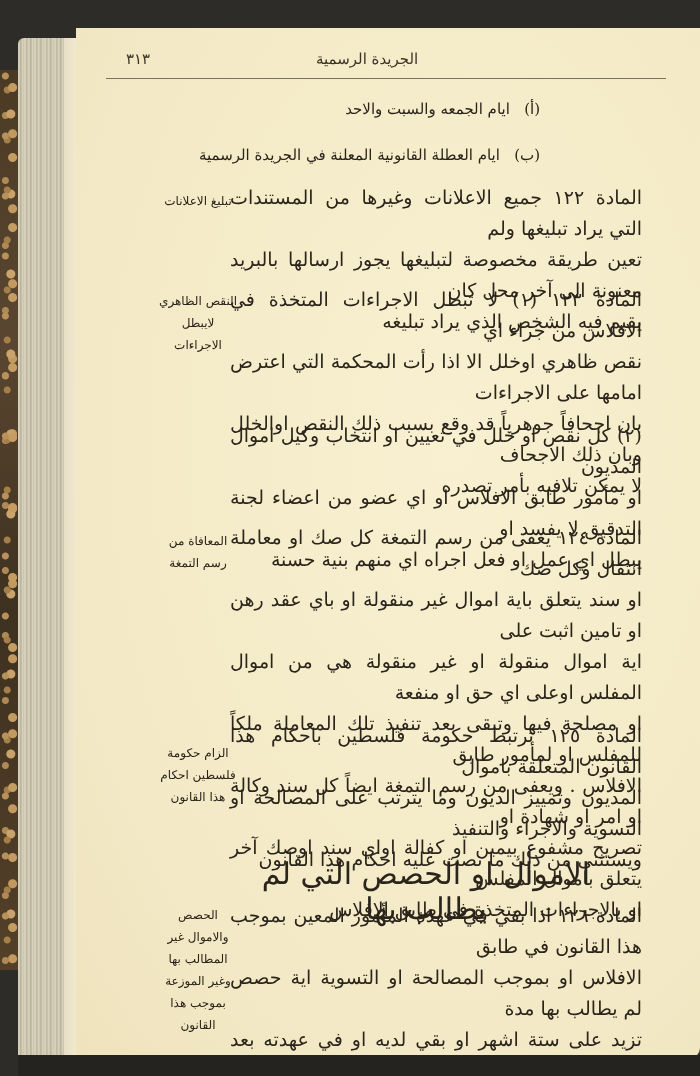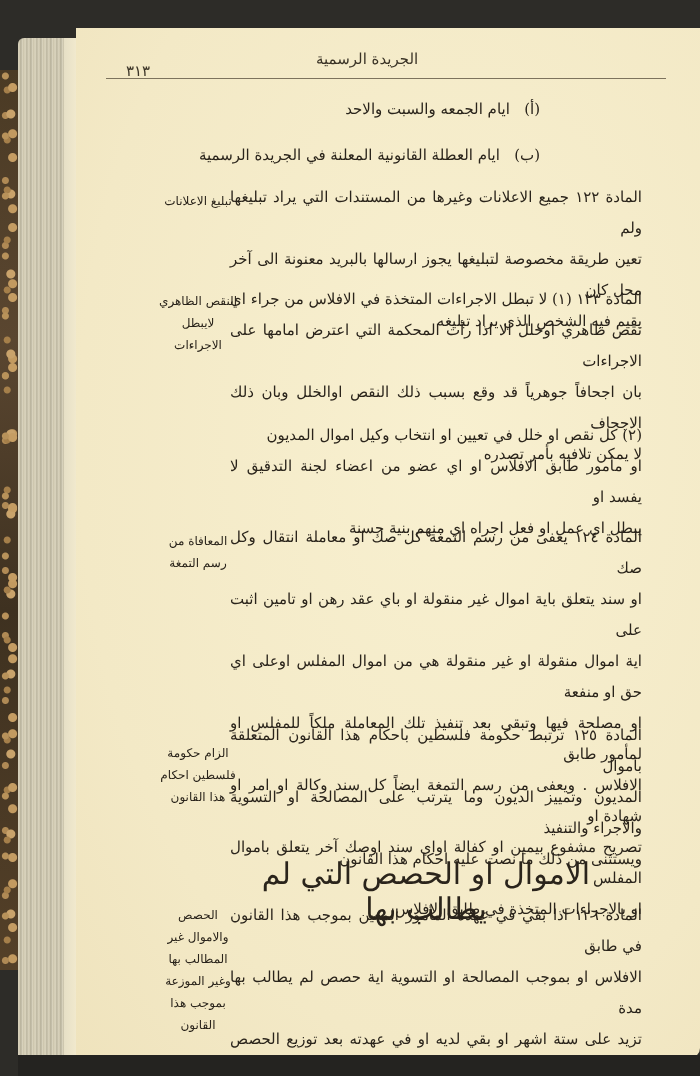--- a/index.html
+++ b/index.html
@@ -38,32 +38,32 @@
   .page {
     position:absolute; left:76px; top:28px; width:624px; height:1030px;
     background:#f6edcb;
     background-image: radial-gradient(ellipse at 60% 40%, #f8f0d0 0%, #f3e9c6 70%, #efe3bd 100%);
     border-bottom-right-radius:10px;
   }
   .running-head {
     position:absolute; left:0; top:22px; width:624px; height:26px;
   }
   .page-number {
-    position:absolute; left:50px; top:12px; font-size:15px; color:#3a3326;
+    position:absolute; left:50px; top:0; font-size:15px; color:#3a3326;
   }
   .header-title {
     position:absolute; left:240px; top:0; width:180px; text-align:left;
     font-size:15px; color:#3a3326;
   }
   .header-rule {
     position:absolute; left:30px; top:50px; width:560px; height:1px; background:#7d735d;
   }
   .txt {
     position:absolute; direction:rtl; text-align:justify; color:#2a241b;
-    font-size:15px; line-height:31px;
+    font-size:19px; line-height:31px;
   }
   .center-line { position:absolute; direction:rtl; color:#2a241b; font-size:15px;text-align:right; }
   .margin-note {
     position:absolute; direction:rtl; text-align:center; color:#2a241b;
     font-size:12px; line-height:22px; width:84px;
   }
   .heading {
     position:absolute; direction:rtl; text-align:center; color:#2a241b;
     font-size:30px; left:150px; width:400px;
   }

